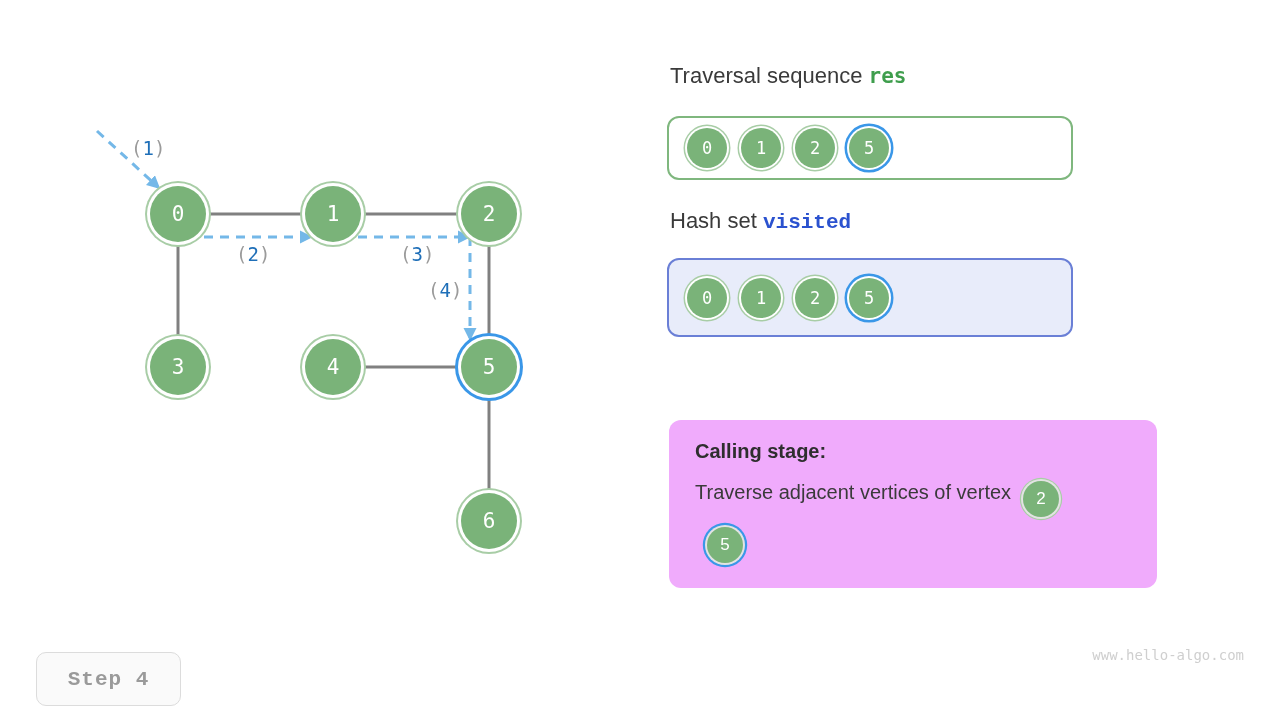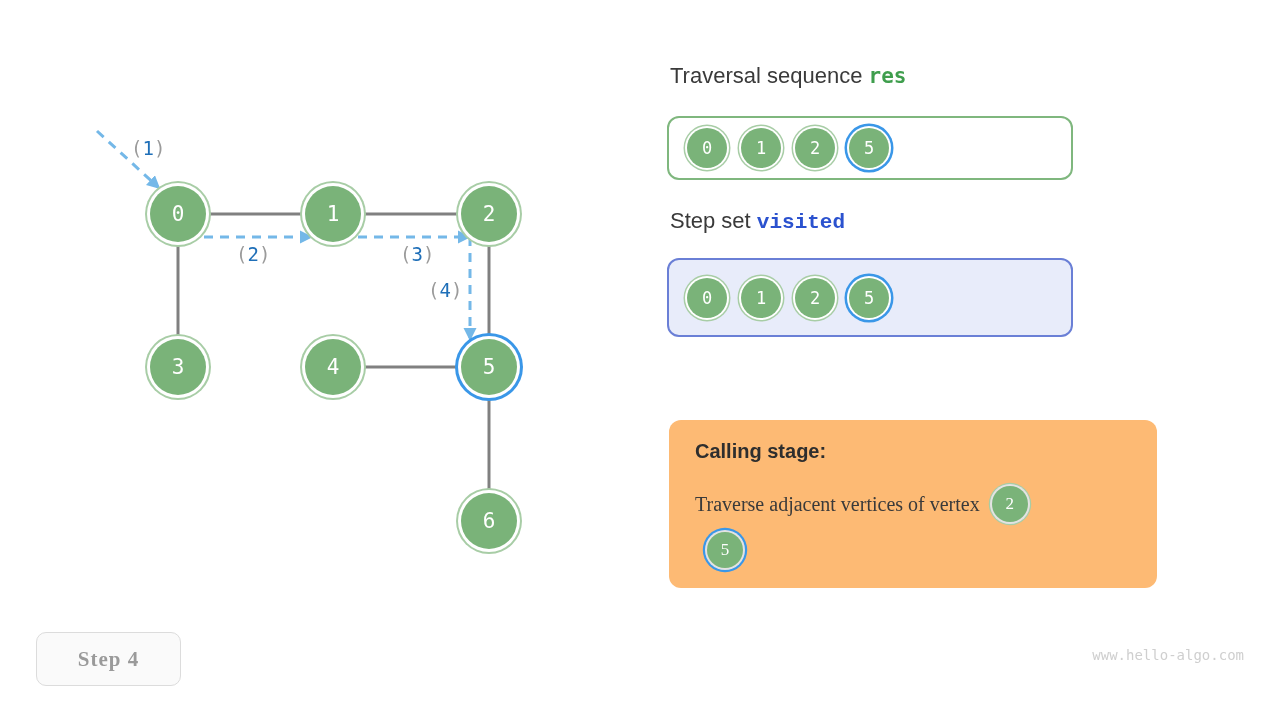--- a/index.html
+++ b/index.html
@@ -133,39 +133,38 @@
     box-shadow: 0 0 0 2px #ffffff, 0 0 0 4.5px #3a97e8;
   }
 
   
   #calling-stage-box {
     position: absolute;
     left: 9px;
     top: 420px;
     width: 488px;
     height: 168px;
-    background: #fdba74;
+    background: #f0abfc;
     border-radius: 12px;
     box-sizing: border-box;
     padding: 20px 26px 0 26px;
   }
   #calling-stage-title {
     font-size: 20px;
     font-weight: bold;
     color: #2e2e2e;
     margin-bottom: 18px;
   }
   .stage-line {
     display: flex;
-    align-items: center;
+    align-items: flex-start;
     font-size: 20px;
     color: #3a3a3a;
     height: 46px;
     white-space: nowrap;
-    font-family: Liberation Serif, serif;
   }
   .badge {
     width: 36px;
     height: 36px;
     border-radius: 50%;
     background: #7ab379;
     box-shadow: 0 0 0 2px #e3e3e3, 0 0 0 3.2px #a8cda6;
     display: flex;
     align-items: center;
     justify-content: center;
@@ -176,30 +175,30 @@
     box-sizing: border-box;
   }
   .badge.active {
     box-shadow: 0 0 0 2px #e3e3e3, 0 0 0 4.2px #3a97e8;
   }
 
   
   #step-badge {
     position: absolute;
     left: 36px;
-    top: 632px;
+    top: 652px;
     width: 145px;
     height: 54px;
     border: 1.5px solid #dcdcdc;
     border-radius: 10px;
     background: #fafafa;
     display: flex;
     align-items: center;
     justify-content: center;
-    font-family: Liberation Serif, serif;
+    font-family: Liberation Mono, monospace;
     font-weight: bold;
     font-size: 21px;
     color: #9a9a9a;
     box-sizing: border-box;
     letter-spacing: 1px;
   }
   #watermark {
     position: absolute;
     right: 36px;
     top: 647px;
@@ -291,21 +290,21 @@
         </div>
       <div class="chip">
           <span>2</span>
         </div>
       <div class="chip active">
           <span>5</span>
         </div>
     </div>
 
     <div class="section-title" style="left:10px; top:208px;">
-      <span>Step set</span>
+      <span>Hash set</span>
       <span class="mono-visited">visited</span>
     </div>
 
     <div class="container-box" id="visited-box">
       <div class="chip">
           <span>0</span>
         </div>
       <div class="chip">
           <span>1</span>
         </div>

